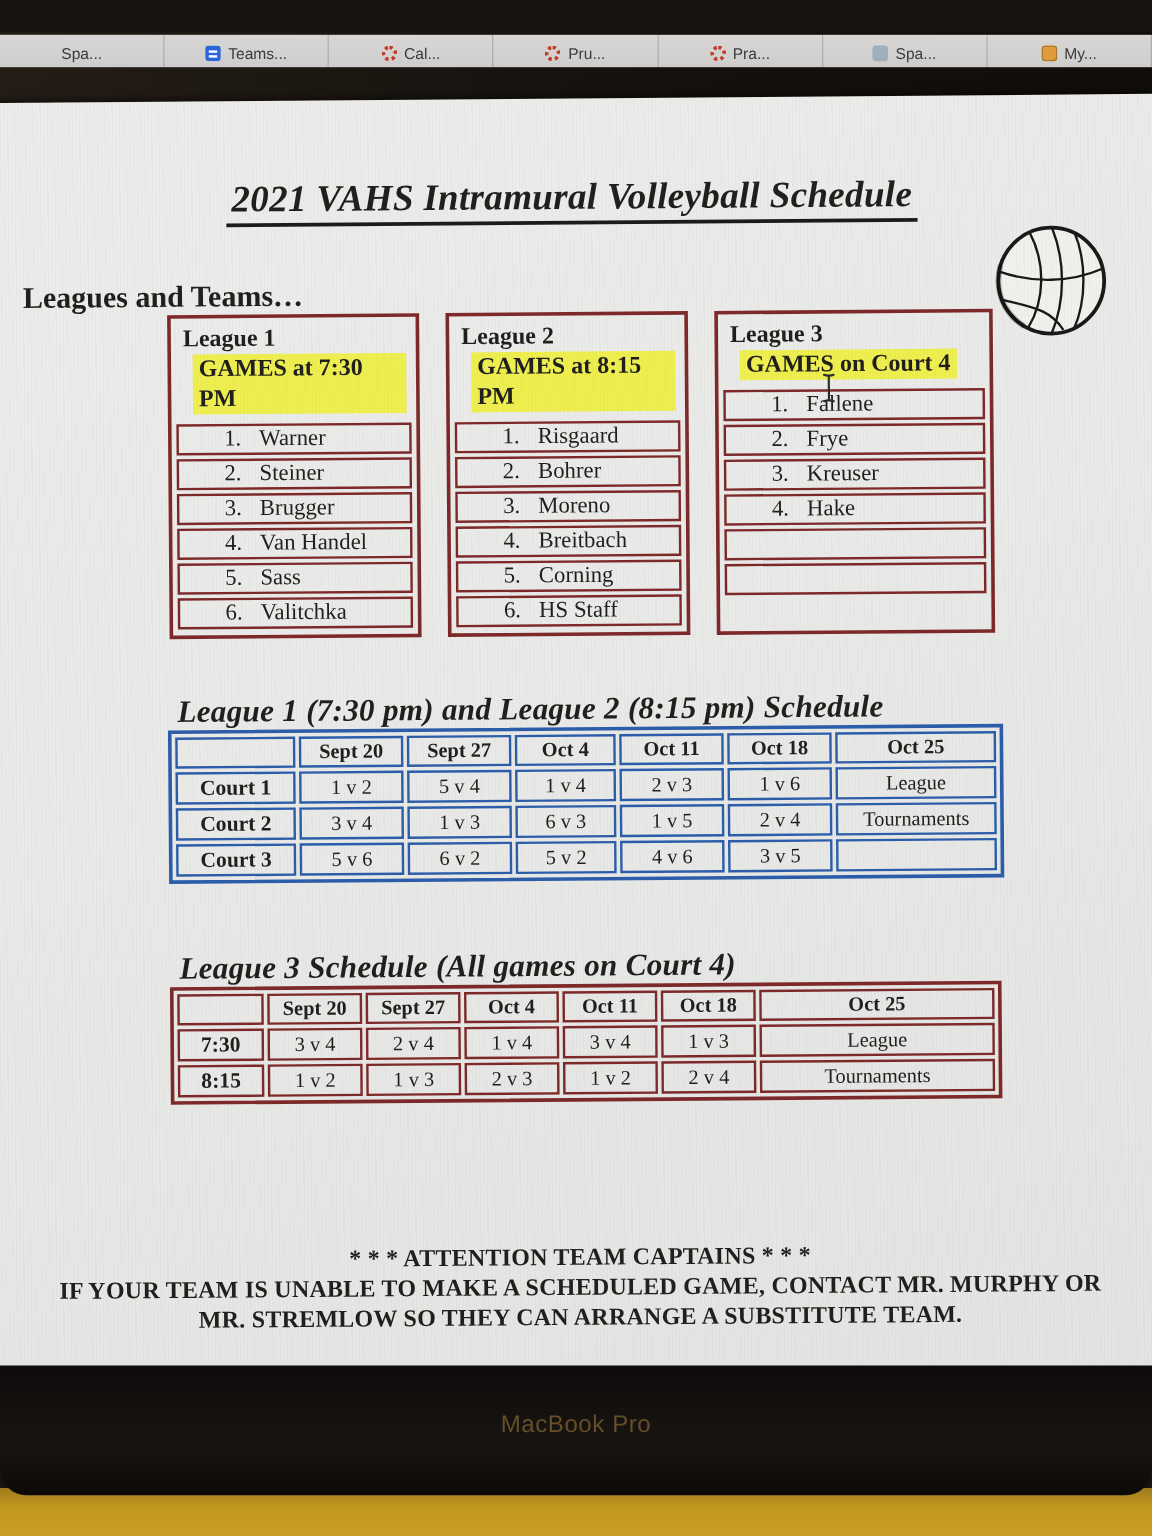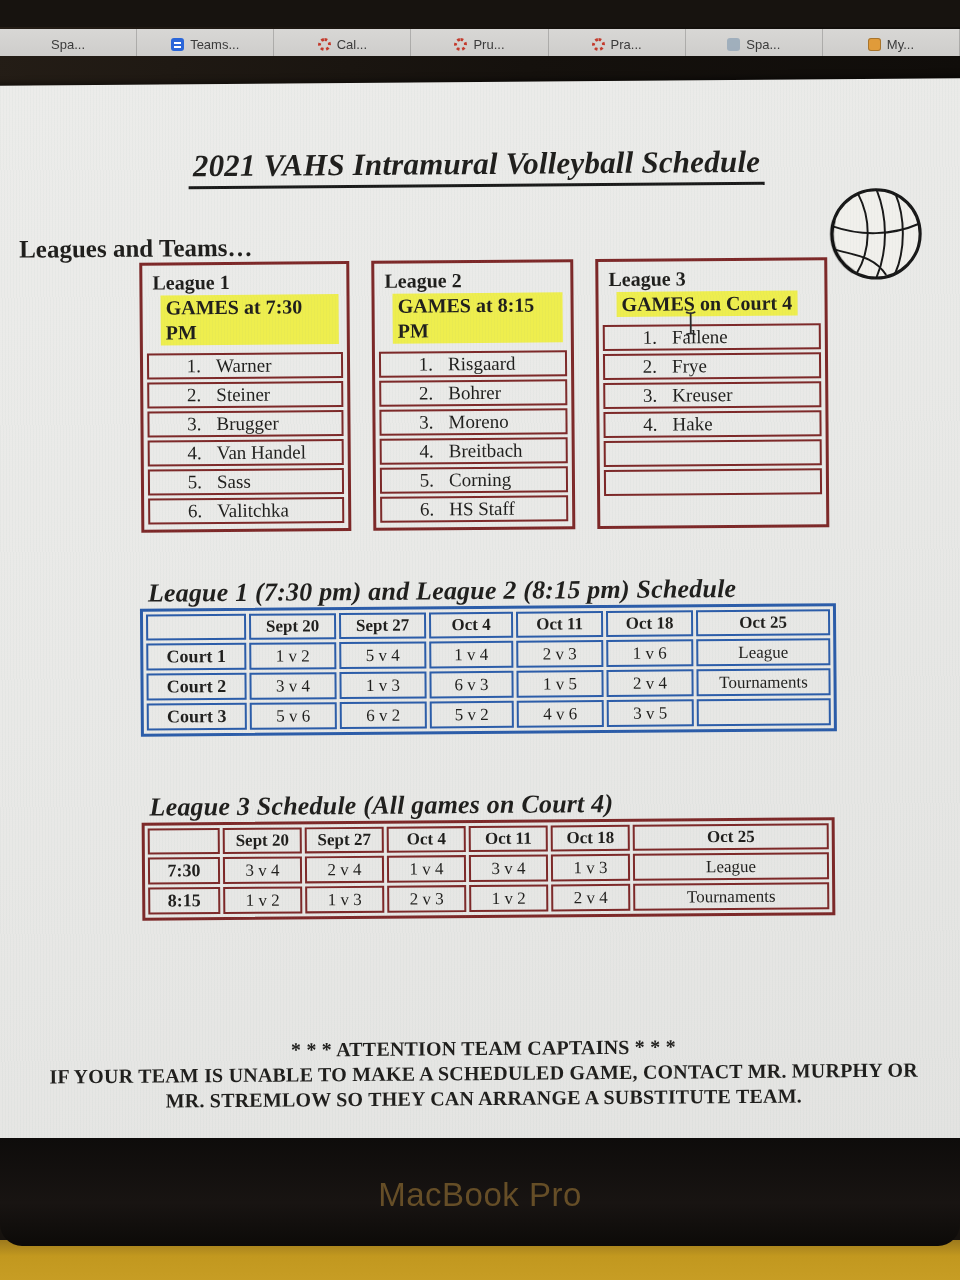--- a/index.html
+++ b/index.html
@@ -101,21 +101,21 @@
     font-weight:bold;font-size:20px;line-height:25px;letter-spacing:.2px;}
 
   
   .ibeam{position:absolute;left:694px;top:230px;width:14px;height:26px;}
 
   
   .bezel{position:absolute;left:0;top:1138px;width:960px;height:108px;
     background:linear-gradient(#0e0c0b,#181412 60%,#0c0a08);z-index:6;
     border-radius:0 0 22px 22px;}
   .mb-label{position:absolute;left:0;top:38px;width:100%;text-align:center;
-    font-family:"Liberation Sans","DejaVu Sans",sans-serif;font-size:33px;color:#74592b;opacity:.85;letter-spacing:.5px;}
+    font-family:"Liberation Sans","DejaVu Sans",sans-serif;font-size:20px;color:#74592b;opacity:.85;letter-spacing:.5px;}
   .desk{position:absolute;left:0;top:1240px;width:960px;height:40px;
     background:linear-gradient(#9d7a1d,#c2981f 40%,#c79d24);z-index:4;}
 </style>
 </head>
 <body>
 
 <div class="photo">
 
   <div class="tabbar">
     <div class="tab">

